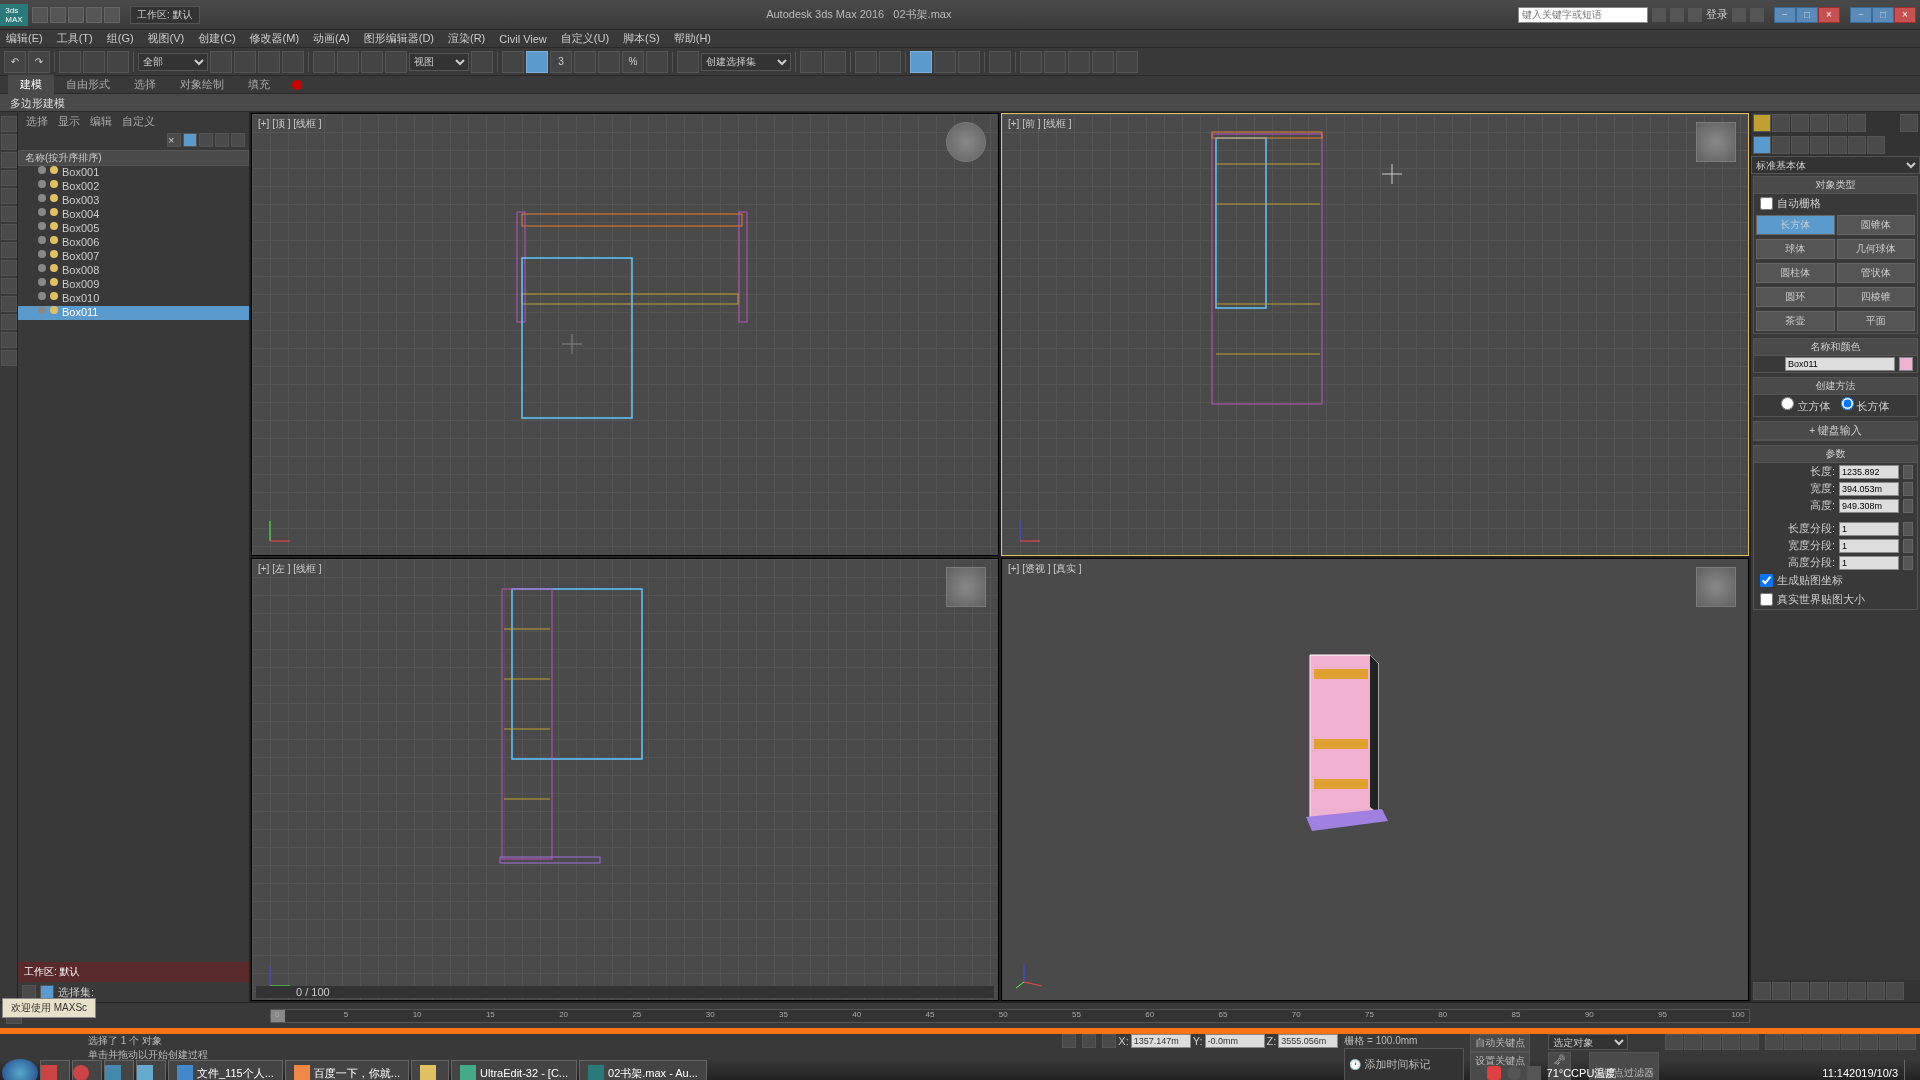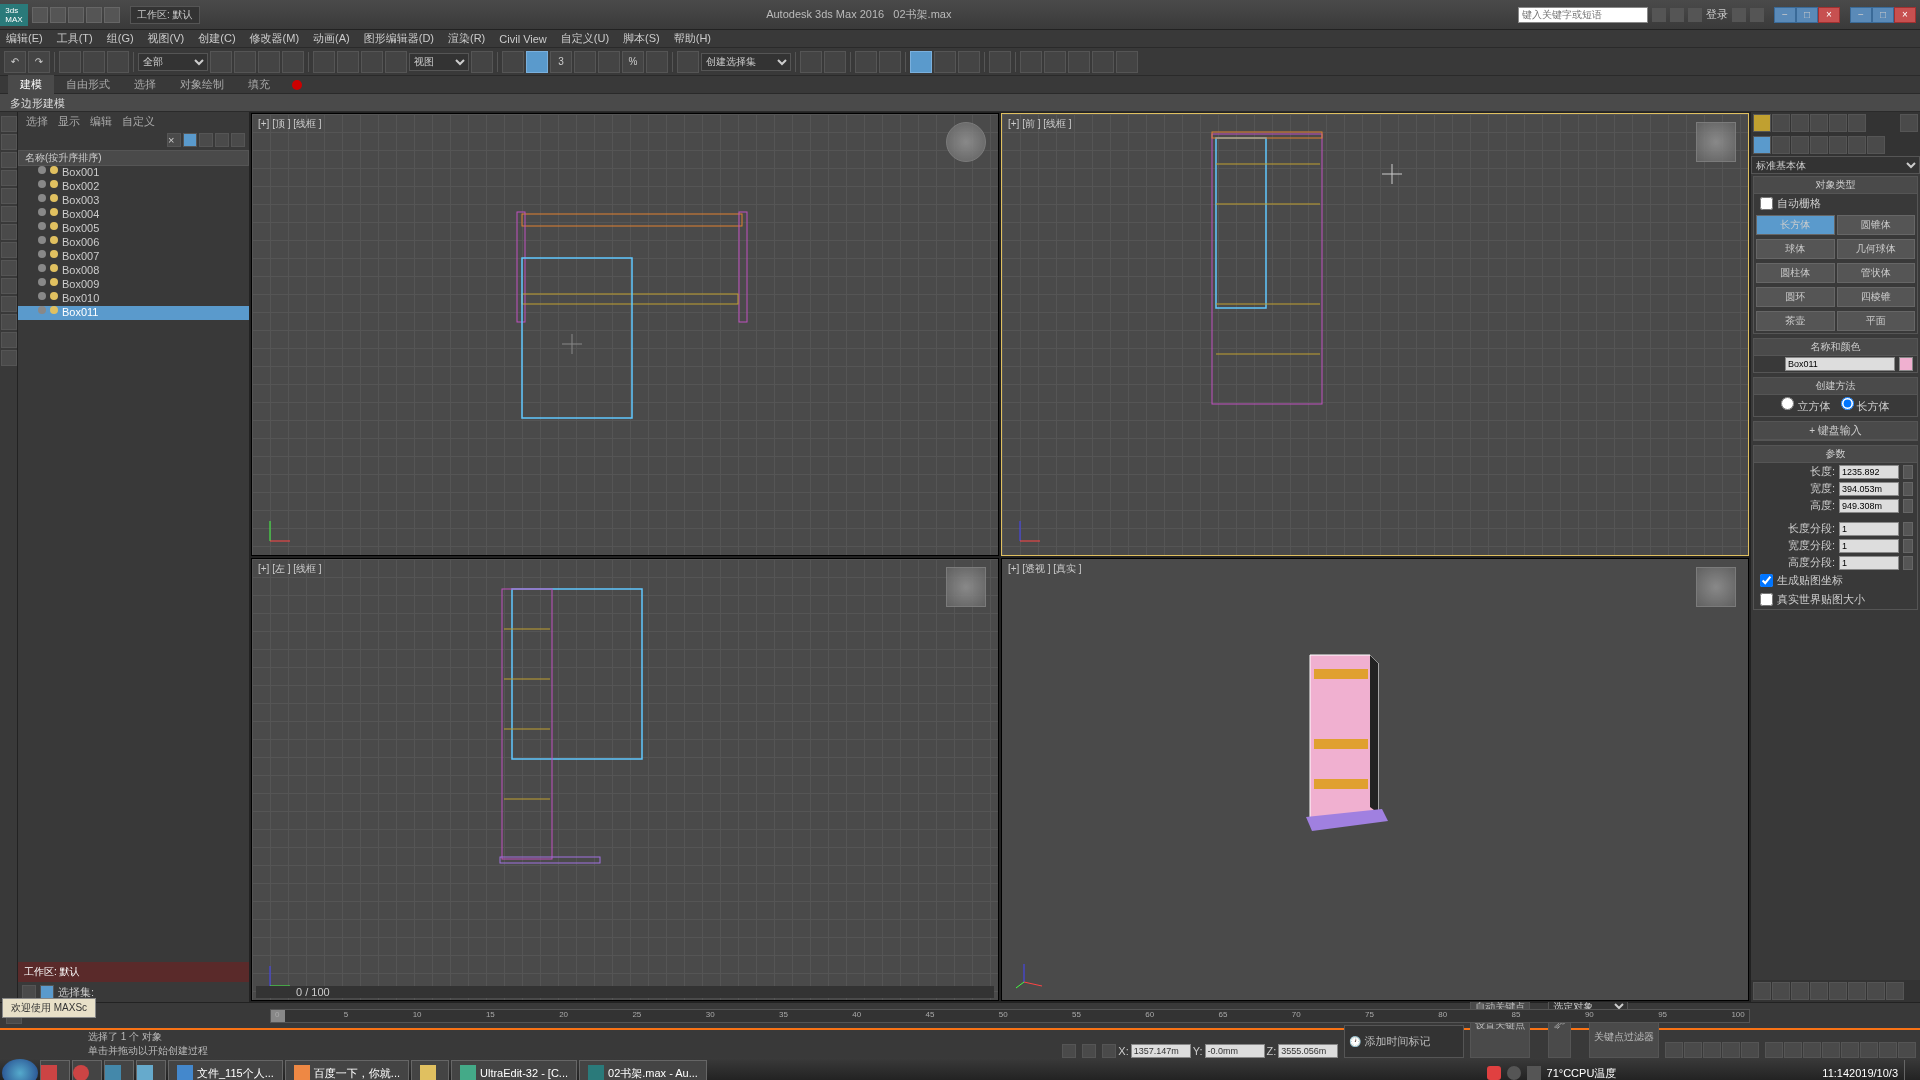--- a/index.html
+++ b/index.html
@@ -58,21 +58,21 @@
 .rpanel .btn.on{background:#5a9acc}
 .rpanel .prow{display:flex;align-items:center;justify-content:flex-end;padding:1px 4px;gap:4px;font-size:10px}
 .rpanel .prow input{width:60px;height:14px;background:#ddd;border:1px solid #888;font-size:9px;padding:0 2px;color:#000}
 .rpanel .spin{width:10px;height:14px;background:#555;border:1px solid #666;display:flex;flex-direction:column}
 .rpanel .swatch{width:14px;height:14px;background:#f0b0d0;border:1px solid #888}
 .rpanel .chk{display:flex;align-items:center;gap:4px;padding:2px 6px;font-size:10px}
 .timebar{height:26px;background:#393939;display:flex;align-items:center;border-top:1px solid #222}
 .timebar .slider{flex:1;height:14px;background:#333;border:1px solid #555;position:relative}
 .timebar .ticks{position:absolute;inset:0;display:flex;justify-content:space-between;padding:0 4px}
 .timebar .ticks span{font-size:8px;color:#aaa}
-.status{height:30px;background:#393939;display:flex;align-items:flex-end;border-top:2px solid #f97316;gap:6px;padding:0 4px}
+.status{height:30px;background:#393939;display:flex;align-items:flex-start;border-top:6px solid #f97316;gap:6px;padding:0 4px}
 .status .txt{font-size:10px;color:#bbb}
 .status .coord{display:flex;gap:2px;align-items:center}
 .status .coord input{width:60px;height:14px;background:#ddd;border:1px solid #888;font-size:9px;color:#333;padding:0 2px}
 .status .pctl{display:flex;gap:1px}
 .status .pctl .i{width:18px;height:16px;background:#4a4a4a;border:1px solid #555}
 .status select{background:#333;color:#ccc;border:1px solid #555;height:16px;font-size:10px;width:80px}
 .taskbar{height:30px;background:linear-gradient(#3a3a3a,#1a1a1a);display:flex;align-items:center;gap:2px;padding:0 2px}
 .taskbar .start{width:36px;height:28px;background:radial-gradient(circle,#5ac,#248);border-radius:50%}
 .taskbar .task{height:26px;padding:0 8px;background:#444;border:1px solid #666;display:flex;align-items:center;gap:4px;font-size:10px;color:#fff;max-width:150px;overflow:hidden;white-space:nowrap}
 .taskbar .task .ico{width:16px;height:16px;background:#888}

